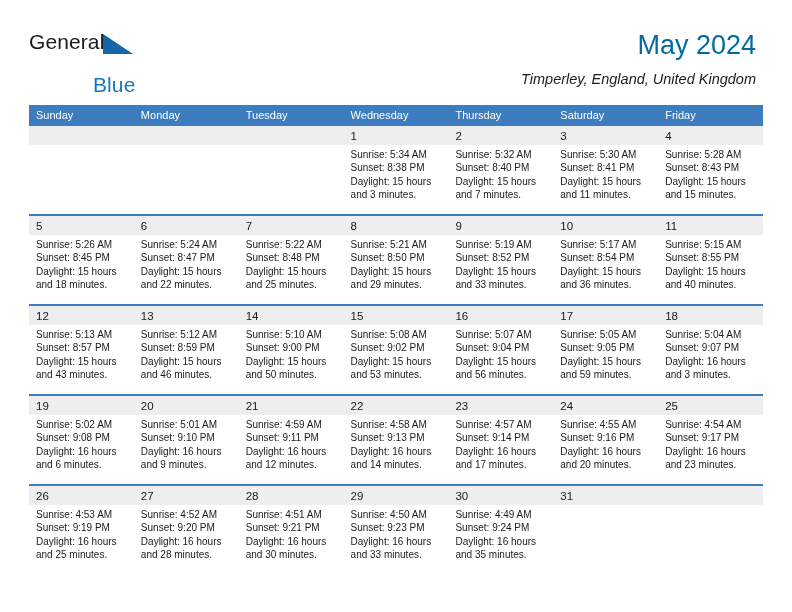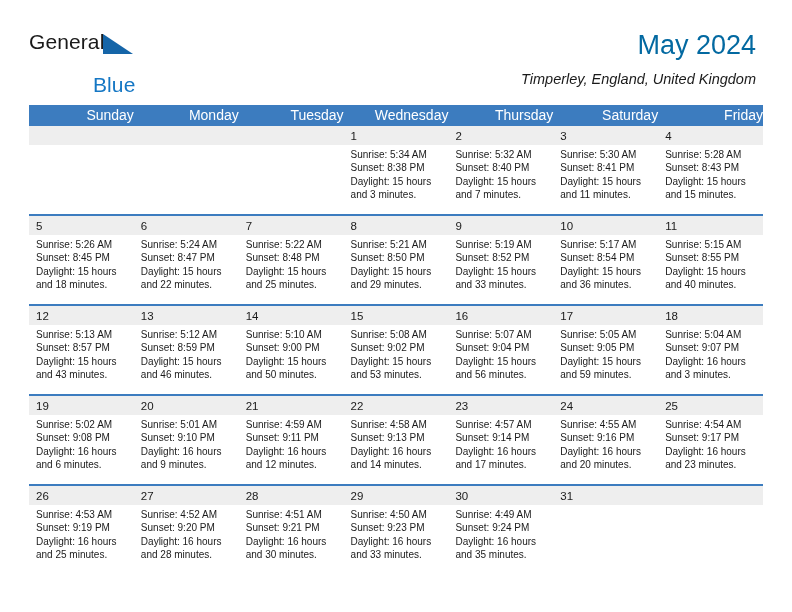--- a/index.html
+++ b/index.html
@@ -92,26 +92,25 @@
     width: 734px;
   }
   .weekday-row {
     display: flex;
     background: #3c7cbf;
     height: 21px;
   }
   .weekday {
     flex: 1 1 0;
     color: #ffffff;
-    font-size: 14px;
+    font-size: 11px;
     line-height: 21px;
     padding-left: 7px;
     box-sizing: border-box;
     white-space: nowrap;
-    text-align: right;
   }
   .week-row {
     display: flex;
     border-top: 2px solid #3c7cbf;
     height: 88px;
   }
   .week-row.first {
     border-top: none;
   }
   .day-cell {

